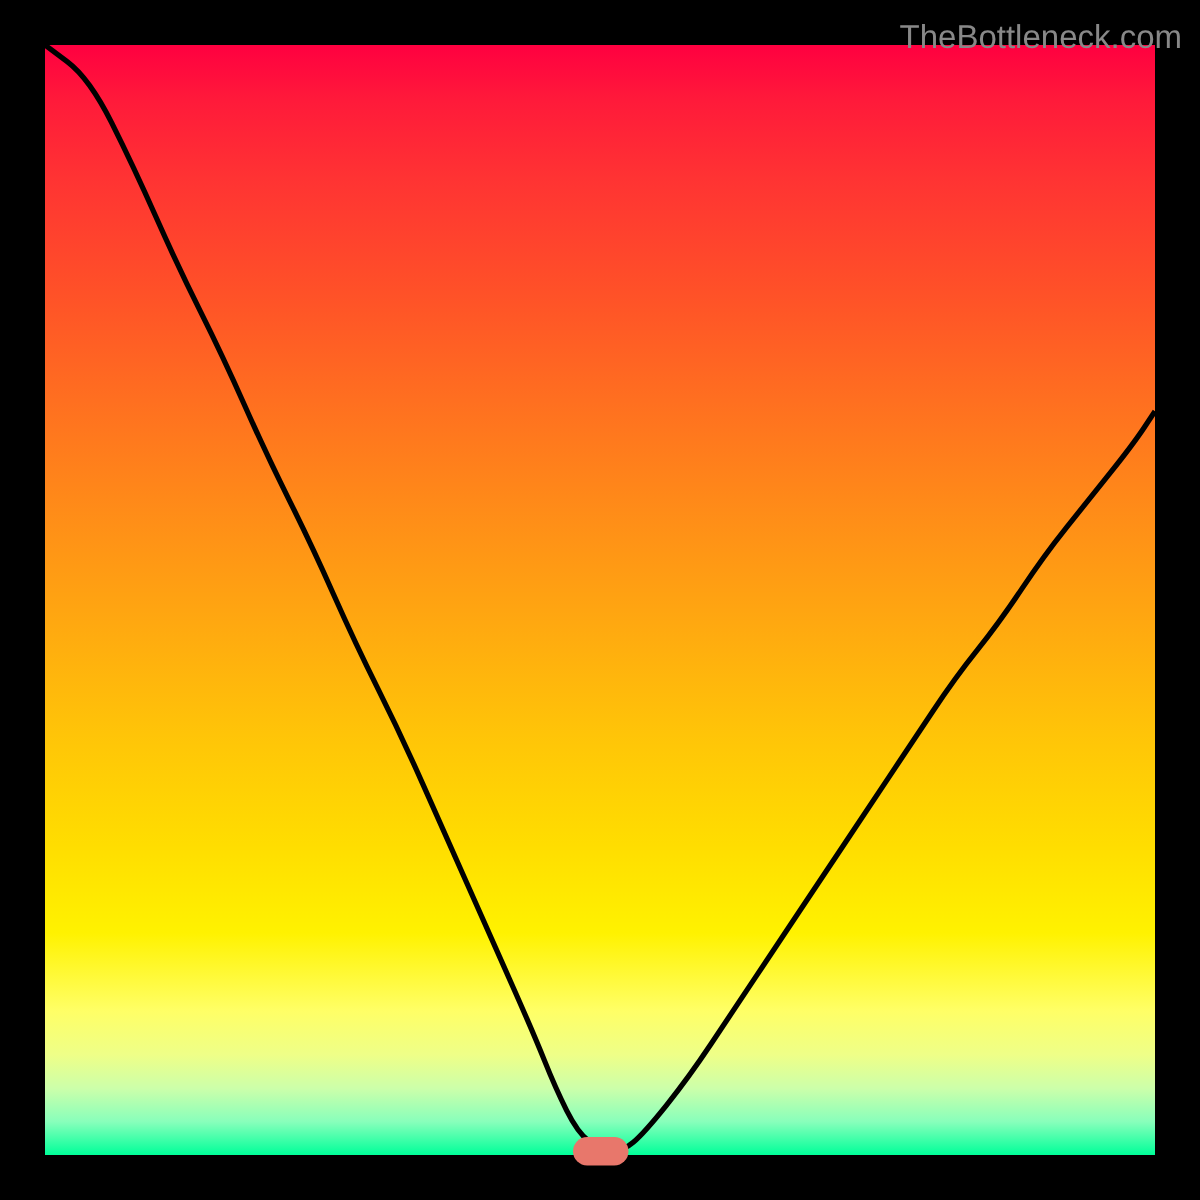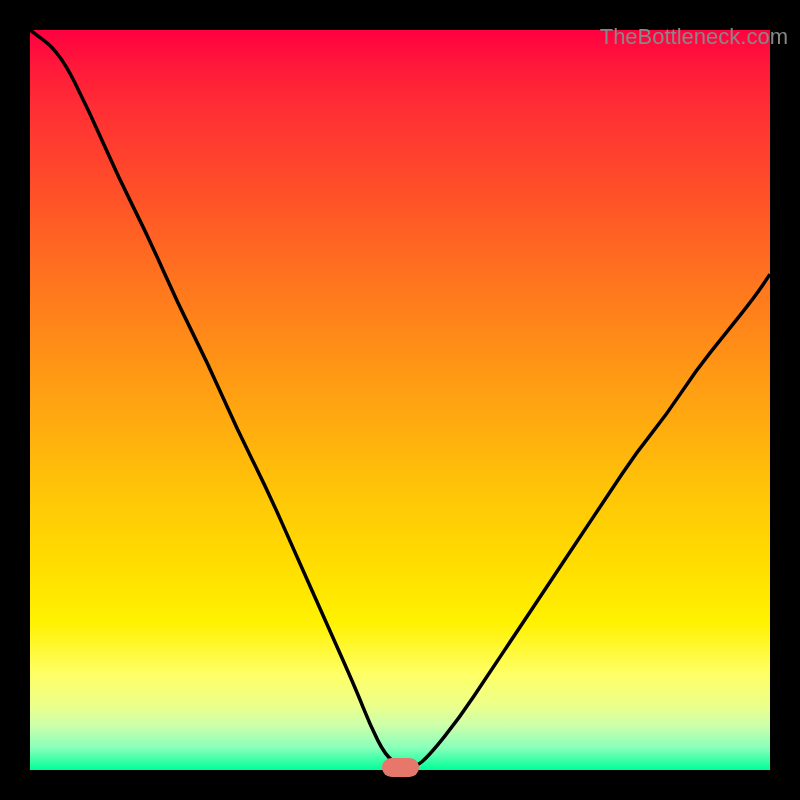--- a/index.html
+++ b/index.html
@@ -39,21 +39,21 @@
         #fff200 80%,
         #ffff66 87%,
         #eeff88 91%,
         #ccffaa 94%,
         #88ffbb 97%,
         #00ff99 100%
       );
     }
     .watermark {
       position: absolute;
-      top: 24px;
+      top: 12px;
       right: 12px;
       color: #888;
       font-size: 22px;
       font-weight: normal;
       z-index: 10;
       text-align: right;
     }
     .curve-svg {
       position: absolute;
       left: 30px;

